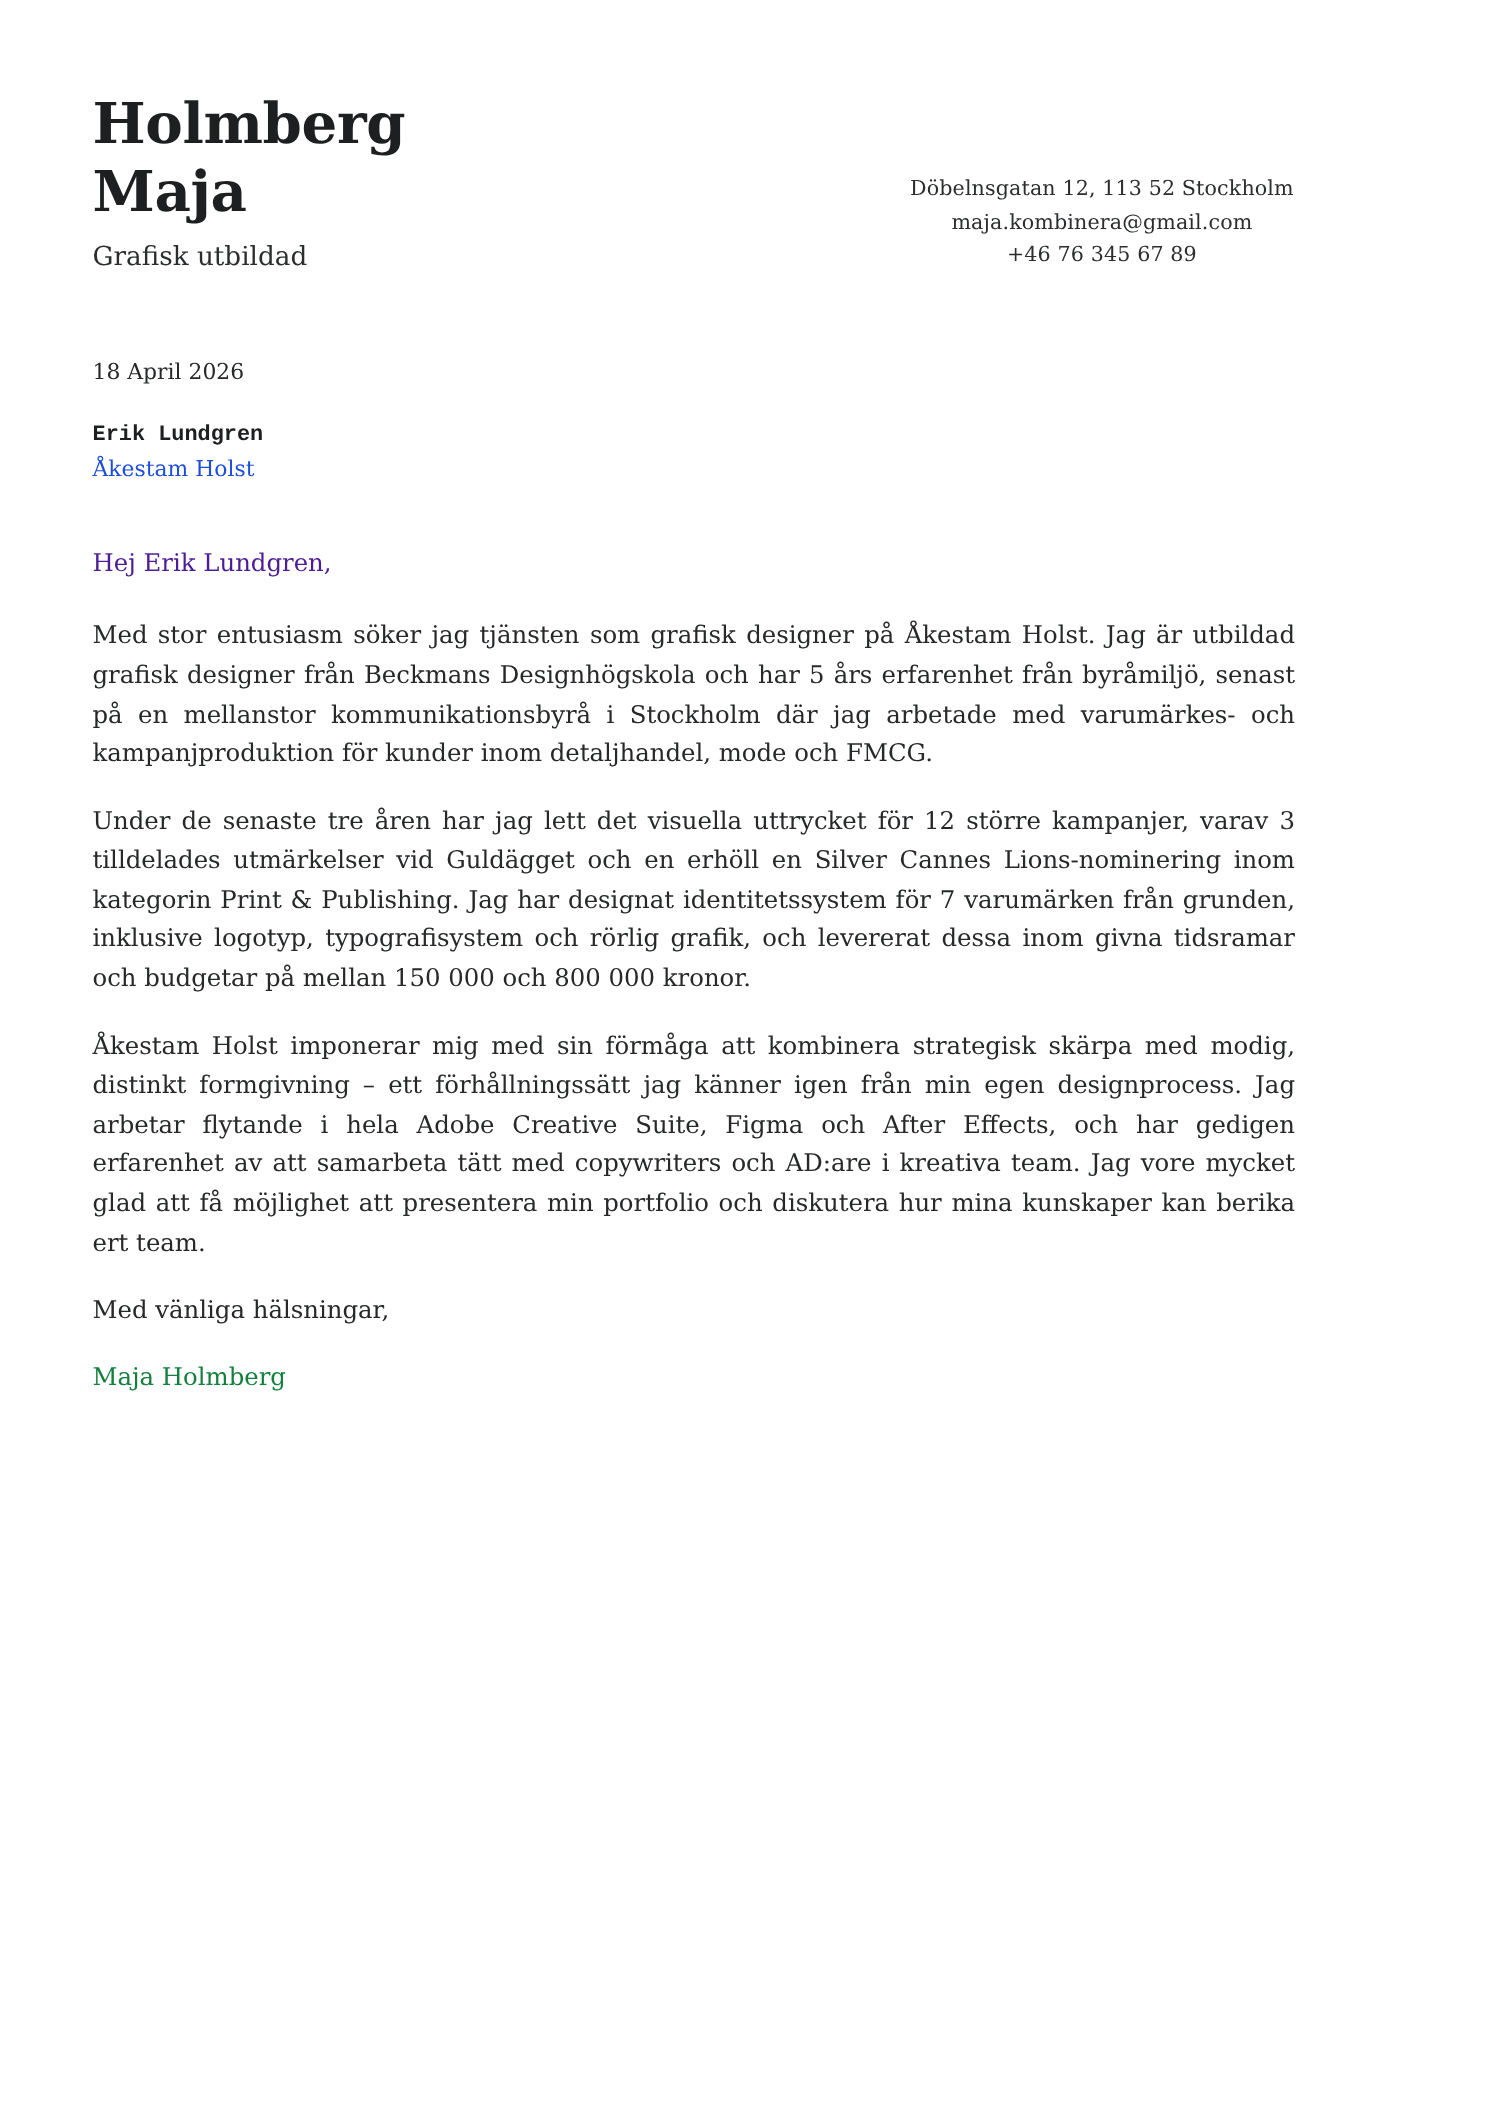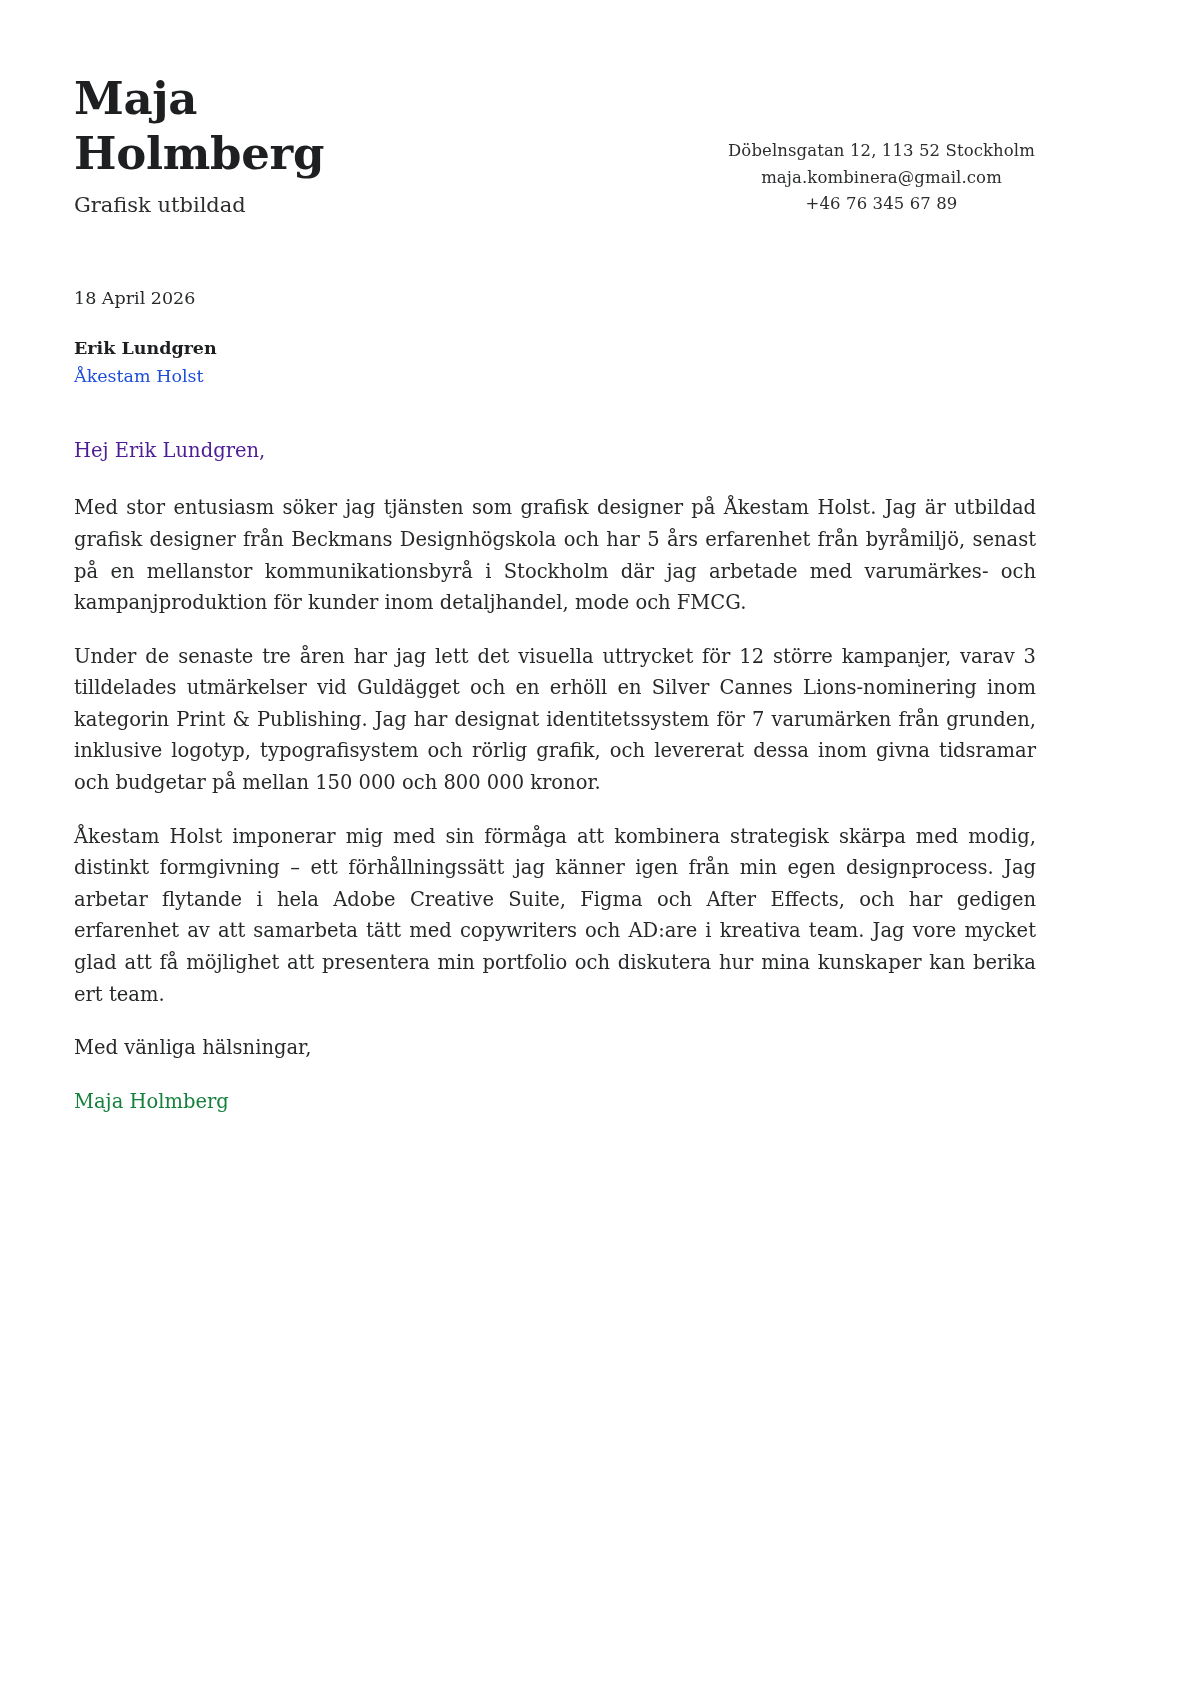--- a/index.html
+++ b/index.html
@@ -69,20 +69,21 @@
     font-size: 17.5px;
     line-height: 1.55;
     color: #26282a;
   }
   .recipient-name {
     font-weight: 700;
     font-size: 17.5px;
     line-height: 1.6;
     margin-top: 22px;
     color: #1d1f21;
+    font-family: Liberation Mono, monospace;
   }
   .recipient-company {
     font-size: 17.5px;
     line-height: 1.6;
     color: #1d4ed8;
   }
 
   
   .body {
     margin-top: 46px;
@@ -118,22 +119,22 @@
 </style>
 </head>
 <body>
 
 <div class="page">
 
   <div class="header">
 
     <div class="identity">
       <h1 class="name">
+        <span class="line">Holmberg</span>
         <span class="line">Maja</span>
-        <span class="line">Holmberg</span>
       </h1>
       <div class="role">Grafisk utbildad</div>
     </div>
 
     <div class="contact">
       <div>Döbelnsgatan 12, 113 52 Stockholm</div>
       <div>maja.kombinera@gmail.com</div>
       <div>+46 76 345 67 89</div>
     </div>
 

